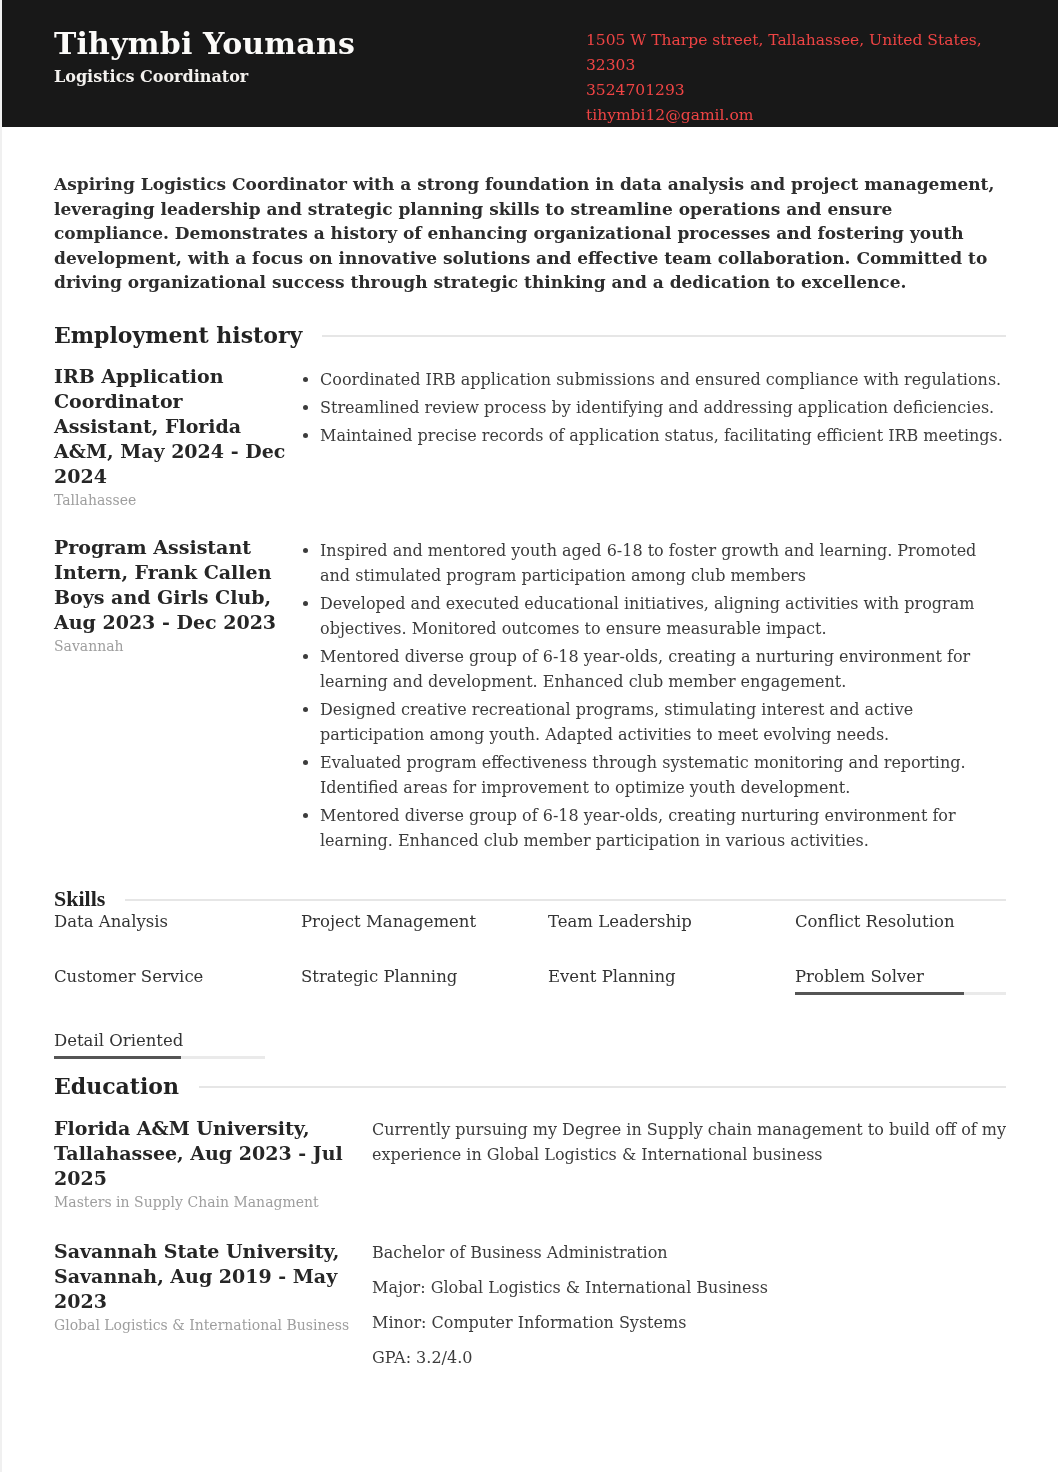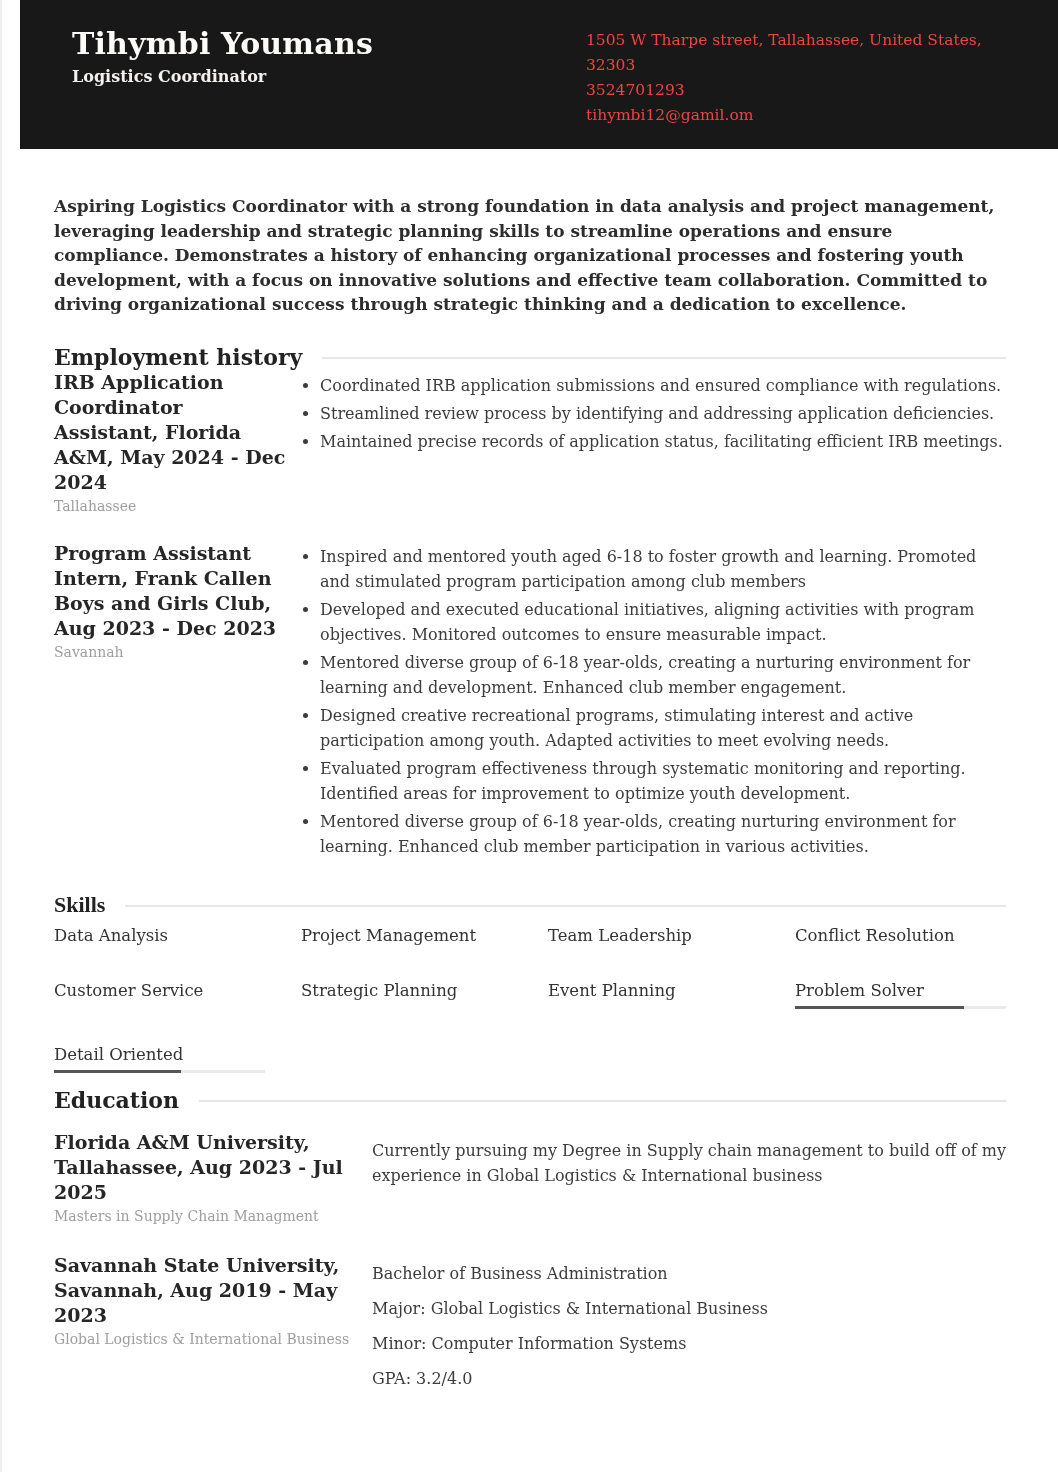--- a/index.html
+++ b/index.html
@@ -19,23 +19,23 @@
     font-family:"DejaVu Serif","Liberation Serif",serif;
     color:var(--body-text);
   }
   .page{
     width:1058px;min-height:1472px;background:#ffffff;
     border-left:2px solid #f0f0f0;
   }
   
   .header{
     background:var(--header-bg);
-    height:149px;
+    height:127px;
     padding:27px 52px 0 52px;
-    display:flex;justify-content:space-between;align-items:flex-start;margin-left:18px;
+    display:flex;justify-content:space-between;align-items:flex-start;
   }
   .header-name{
     margin:0;font-size:30px;line-height:34px;font-weight:700;
     color:#fcfbf9;letter-spacing:.2px;
   }
   .header-role{
     margin-top:6px;font-size:16px;font-weight:700;color:var(--header-text);
   }
   .header-contact{
     width:420px;font-size:15.5px;line-height:25px;color:#ef4444;
@@ -47,38 +47,38 @@
     margin:45px 0 0;font-size:17px;line-height:24.5px;font-weight:700;
     color:#2d2d2d;
   }
   .sec-head{display:flex;align-items:center;gap:20px;}
   .sec-head h2{margin:0;font-size:22px;font-weight:700;color:var(--title-text);}
   .sec-rule{flex:1;height:2px;background:var(--rule);margin-top:2px;}
   .employment-head{margin-top:27px;}
   .skills-head{margin-top:30px;font-family:Liberation Serif, serif;}
   .education-head{margin-top:14px;}
   
-  .entry-row{display:grid;grid-template-columns:248px 1fr;}
+  .entry-row{display:grid;grid-template-columns:248px 1fr;margin-top:16px;}
   .entry-row + .entry-row{margin-top:27px;}
   .entry-title{font-size:19px;line-height:25px;font-weight:700;color:#262626;padding-right:10px;}
   .entry-sub{margin-top:3px;font-size:14px;color:var(--muted-text);}
   ul.bullets{margin:3px 0 0;padding-left:18px;}
   ul.bullets li{font-size:16px;line-height:25px;color:var(--body-text);margin-bottom:3px;}
   
   .skills-grid{
     display:grid;grid-template-columns:repeat(4,1fr);
-    column-gap:22px;row-gap:20px;margin-top:8px;gap:36px;
+    column-gap:22px;row-gap:20px;margin-top:0;gap:36px;
   }
   .skill-label{font-size:16.5px;color:#333333;}
   .skill-bar{margin-top:6px;height:3px;background:var(--bar-track);}
   .skill-fill{height:100%;background:var(--bar-fill);}
   
   .edu-row{display:grid;grid-template-columns:318px 1fr;margin-top:17px;}
   .edu-row + .edu-row{margin-top:29px;}
-  .edu-desc p{margin:8px 0 10px;font-size:16px;line-height:25px;color:var(--body-text);}
+  .edu-desc p{margin:1px 0 10px;font-size:16px;line-height:25px;color:var(--body-text);}
   .edu-desc p:last-child{margin-bottom:0;}
 </style>
 </head>
 <body>
 
 <div class="page">
 
   <div class="header">
     <div>
       <h1 class="header-name">Tihymbi Youmans</h1>

